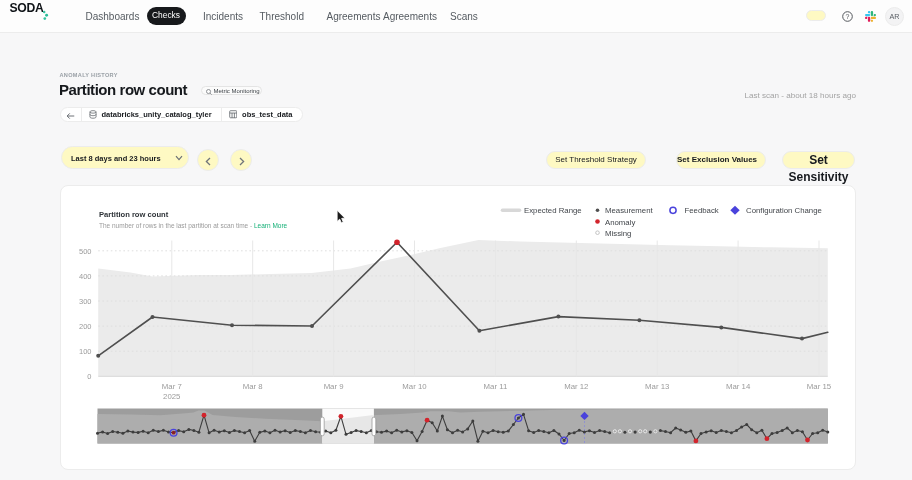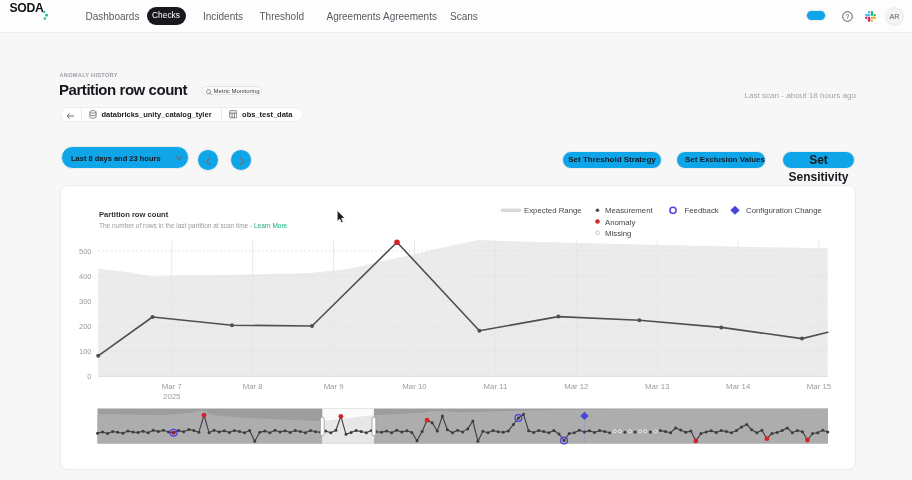--- a/index.html
+++ b/index.html
@@ -1,21 +1,21 @@
 <!DOCTYPE html>
 <html><head><meta charset="utf-8">
 <style>
 * { margin:0; padding:0; box-sizing:border-box; }
 html,body { width:912px; height:480px; overflow:hidden; background:#f7f7f8;
   font-family:"Liberation Sans",sans-serif; position:relative; }
 .abs { position:absolute; }
 .nav { position:absolute; left:0; top:0; width:912px; height:33px; background:#fdfdfd;
   border-bottom:1px solid #ececec; }
 .navitem { position:absolute; top:0; height:33px; line-height:33px; font-size:10px; color:#555b61; }
-.pillbtn { position:absolute; background:#0ea5e9; border:1px solid #ececec; border-radius:999px; }
+.pillbtn { position:absolute; background:#fef9c3; border:1px solid #ececec; border-radius:999px; }
 .card { position:absolute; left:59.5px; top:184.5px; width:796px; height:285.5px;
   background:#fff; border:1px solid #ececec; border-radius:8px; }
 </style></head>
 <body>
 <div class="nav">
 
   <div class="abs" style="left:9.5px;top:1px;font-size:12.2px;font-weight:bold;letter-spacing:-0.3px;color:#101418;font-stretch:condensed">SODA</div>
   <svg class="abs" style="left:41.5px;top:10px" width="8" height="11" viewBox="0 0 8 11">
     <circle cx="2.2" cy="2" r="1.25" fill="#35c4a0"></circle>
     <circle cx="4.6" cy="5.2" r="1.45" fill="#2bbd9a"></circle>
@@ -88,22 +88,22 @@
 <div class="pillbtn" style="left:197px;top:149px;width:22px;height:22px">
   <svg class="abs" style="left:7px;top:6.5px" width="6" height="9" viewBox="0 0 6 9">
       <path d="M5,1 L1.4,4.5 L5,8" fill="none" stroke="#70757a" stroke-width="1.3"></path>
     </svg>
 </div>
 <div class="pillbtn" style="left:229.5px;top:149px;width:22px;height:22px">
   <svg class="abs" style="left:8.5px;top:6.5px" width="6" height="9" viewBox="0 0 6 9">
       <path d="M1,1 L4.6,4.5 L1,8" fill="none" stroke="#70757a" stroke-width="1.3"></path>
     </svg>
 </div>
-<div class="pillbtn" style="left:562px;top:151px;width:100px;height:18px;text-align:center;line-height:16.5px;font-size:8px;font-weight:bold;color:#16191d">Set Threshold Strategy</div>
-<div class="pillbtn" style="left:676px;top:151px;width:90px;height:18px;text-align:right;line-height:16.5px;font-size:8px;font-weight:bold;color:#16191d">Set Exclusion Values</div>
+<div class="pillbtn" style="left:546px;top:151px;width:100px;height:18px;text-align:center;line-height:16.5px;font-size:8px;font-weight:normal;color:#16191d">Set Threshold Strategy</div>
+<div class="pillbtn" style="left:676px;top:151px;width:90px;height:18px;text-align:left;line-height:16.5px;font-size:8px;font-weight:bold;color:#16191d">Set Exclusion Values</div>
 <div class="pillbtn" style="left:782px;top:151px;width:73px;height:18px;text-align:center;line-height:16.5px;font-size:12px;font-weight:bold;color:#16191d">Set Sensitivity</div>
 
 <div class="card"></div>
 <svg width="796" height="285.5" viewBox="0 0 796 285.5" style="position:absolute;left:59.5px;top:184.5px;font-family:'Liberation Sans',sans-serif">
 <polygon points="38.2,83.5 70.5,87.5 92.5,91.5 140.5,90.0 171.5,90.0 210.5,89.0 251.5,88.0 290.5,83.5 320.5,76.5 350.5,70.0 380.5,63.0 418.5,55.0 460.5,56.5 510.5,57.8 560.5,59.0 610.5,60.2 660.5,61.3 710.5,62.3 767.8,63.3 767.8,191.3 38.2,191.3" fill="#ebebeb"></polygon>
 <line x1="38.2" y1="191.3" x2="767.8" y2="191.3" stroke="#d8d8d8" stroke-width="1"></line>
 <text x="31.5" y="194.1" font-size="7.5" fill="#9b9b9b" text-anchor="end">0</text>
 <line x1="38.2" y1="166.2" x2="767.8" y2="166.2" stroke="#dedede" stroke-width="1" stroke-dasharray="1.6,2.6"></line>
 <text x="31.5" y="169.0" font-size="7.5" fill="#9b9b9b" text-anchor="end">100</text>
 <line x1="38.2" y1="141.1" x2="767.8" y2="141.1" stroke="#dedede" stroke-width="1" stroke-dasharray="1.6,2.6"></line>

